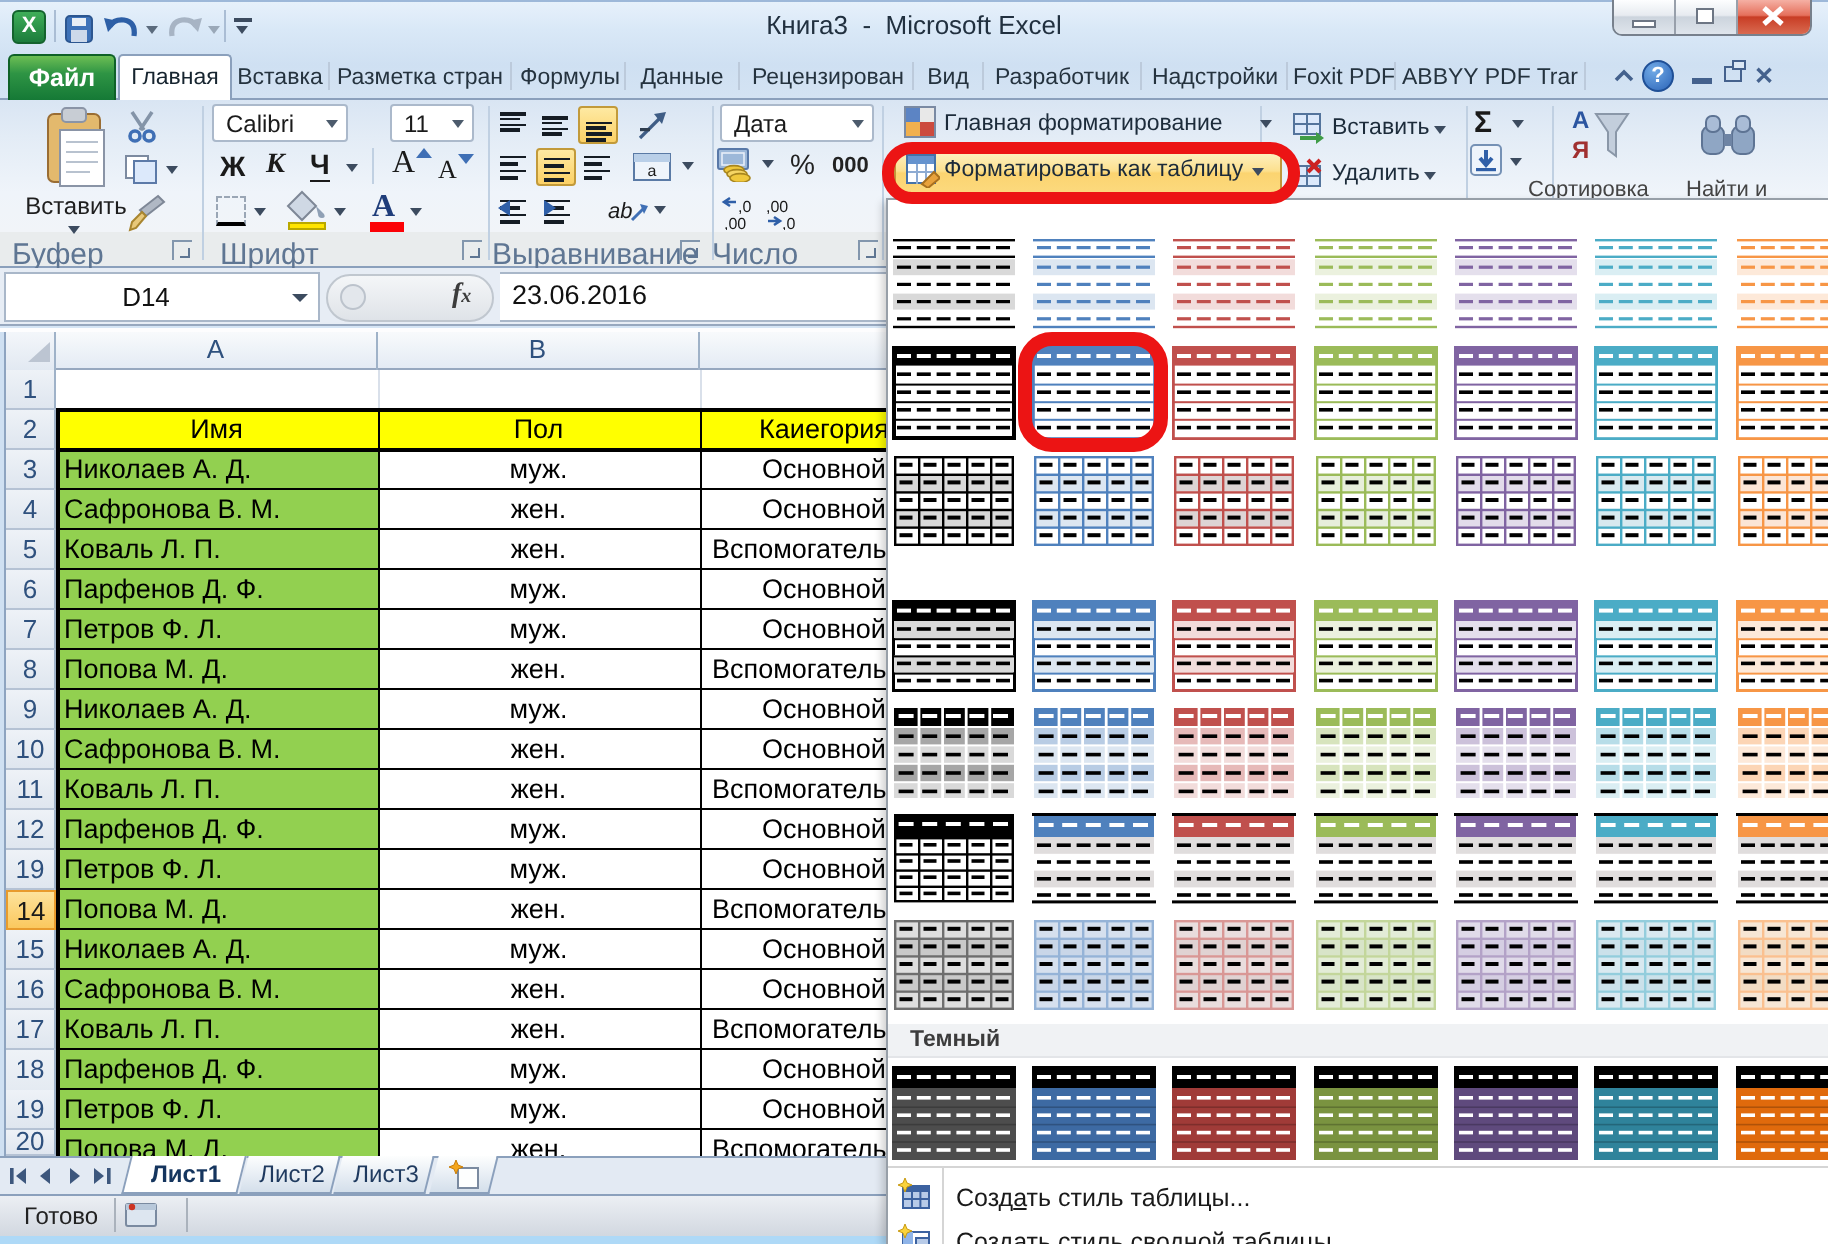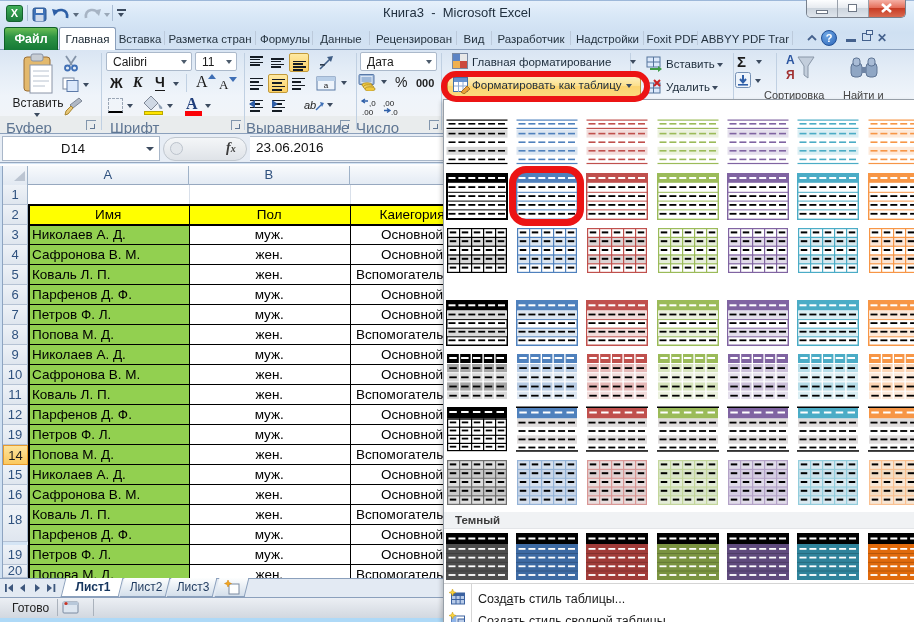--- a/index.html
+++ b/index.html
@@ -127,21 +127,21 @@
       <rect x="1" y="1" width="11" height="11" fill="#fff" stroke="#7c8aa0"></rect>
       <rect x="5" y="3.5" width="11" height="11" fill="#dce9fb" stroke="#5c7aa8"></rect>
     </svg>
 <div class="dna" style="left:83px;top:83px"></div>
 <svg class="ab" style="left:63px;top:96px" width="20" height="20">
 <path d="M16 2 L19 5 L10 12 L7 9 Z" fill="#b0b8c4" stroke="#7e8796"></path>
 <path d="M8 10 L10 12 L5 18 L2 19 L3 15 Z" fill="#e8c87a" stroke="#a8852f"></path>
 </svg>
 <div class="gl" style="left:6px;top:119px;width:80px">Буфер обм...</div>
 <div class="launch" style="left:86px;top:120px"></div>
-<div class="combo" style="left:106px;top:52px;width:86px;height:19px">
+<div class="combo" style="left:106px;top:52px;width:68px;height:19px">
       <span class="cbtx">Calibri</span>
       <span class="cbarr"></span>
     </div>
 <div class="combo" style="left:195px;top:52px;width:42px;height:19px">
       <span class="cbtx">11</span>
       <span class="cbarr"></span>
     </div>
 <div class="ab" style="left:110px;top:75px;font-size:14px;font-weight:bold;color:#1a1a1a">Ж</div>
 <div class="ab" style="left:133px;top:75px;font-size:14px;font-weight:bold;font-style:italic;font-family:'Liberation Serif',serif;color:#1a1a1a">К</div>
 <div class="ab" style="left:155px;top:75px;font-size:14px;font-weight:bold;color:#1a1a1a;border-bottom:1.5px solid #1a1a1a;line-height:15px">Ч</div>
@@ -355,21 +355,21 @@
 <div class="rh" style="top:325px;height:20px;line-height:19px;">8</div>
 <div class="rh" style="top:345px;height:20px;line-height:19px;">9</div>
 <div class="rh" style="top:365px;height:20px;line-height:19px;">10</div>
 <div class="rh" style="top:385px;height:20px;line-height:19px;">11</div>
 <div class="rh" style="top:405px;height:20px;line-height:19px;">12</div>
 <div class="rh" style="top:425px;height:20px;line-height:19px;">19</div>
 <div class="rh" style="top:445px;height:20px;line-height:19px;background:linear-gradient(180deg,#fde39c,#fbc85e);border:1px solid #e89b2d;color:#1a1a1a;">14</div>
 <div class="rh" style="top:465px;height:20px;line-height:19px;">15</div>
 <div class="rh" style="top:485px;height:20px;line-height:19px;">16</div>
 <div class="rh" style="top:505px;height:20px;line-height:19px;">17</div>
-<div class="rh" style="top:510px;height:32px;line-height:19px;">18</div>
+<div class="rh" style="top:525px;height:32px;line-height:19px;">18</div>
 <div class="rh" style="top:545px;height:20px;line-height:19px;">19</div>
 <div class="rh" style="top:565px;height:13px;line-height:12px;">20</div>
 <div class="cell" style="left:28px;top:205px;width:160.5px;height:20px;background:#ffff00;text-align:center">Имя</div>
 <div class="cell" style="left:350px;top:205px;width:124px;height:20px;background:#ffff00;text-align:center">Каиегория</div>
 <div class="cell" style="left:188.5px;top:205px;width:161.5px;height:20px;background:#ffff00;text-align:center">Пол</div>
 <div class="cell" style="left:28px;top:225px;width:160.5px;height:20px;background:#92d050;padding-left:4px">Николаев А. Д.</div>
 <div class="cell" style="left:188.5px;top:225px;width:161.5px;height:20px;text-align:center">муж.</div>
 <div class="cell" style="left:350px;top:225px;width:124px;height:20px;text-align:center">Основной</div>
 <div class="cell" style="left:28px;top:245px;width:160.5px;height:20px;background:#92d050;padding-left:4px">Сафронова В. М.</div>
 <div class="cell" style="left:188.5px;top:245px;width:161.5px;height:20px;text-align:center">жен.</div>

